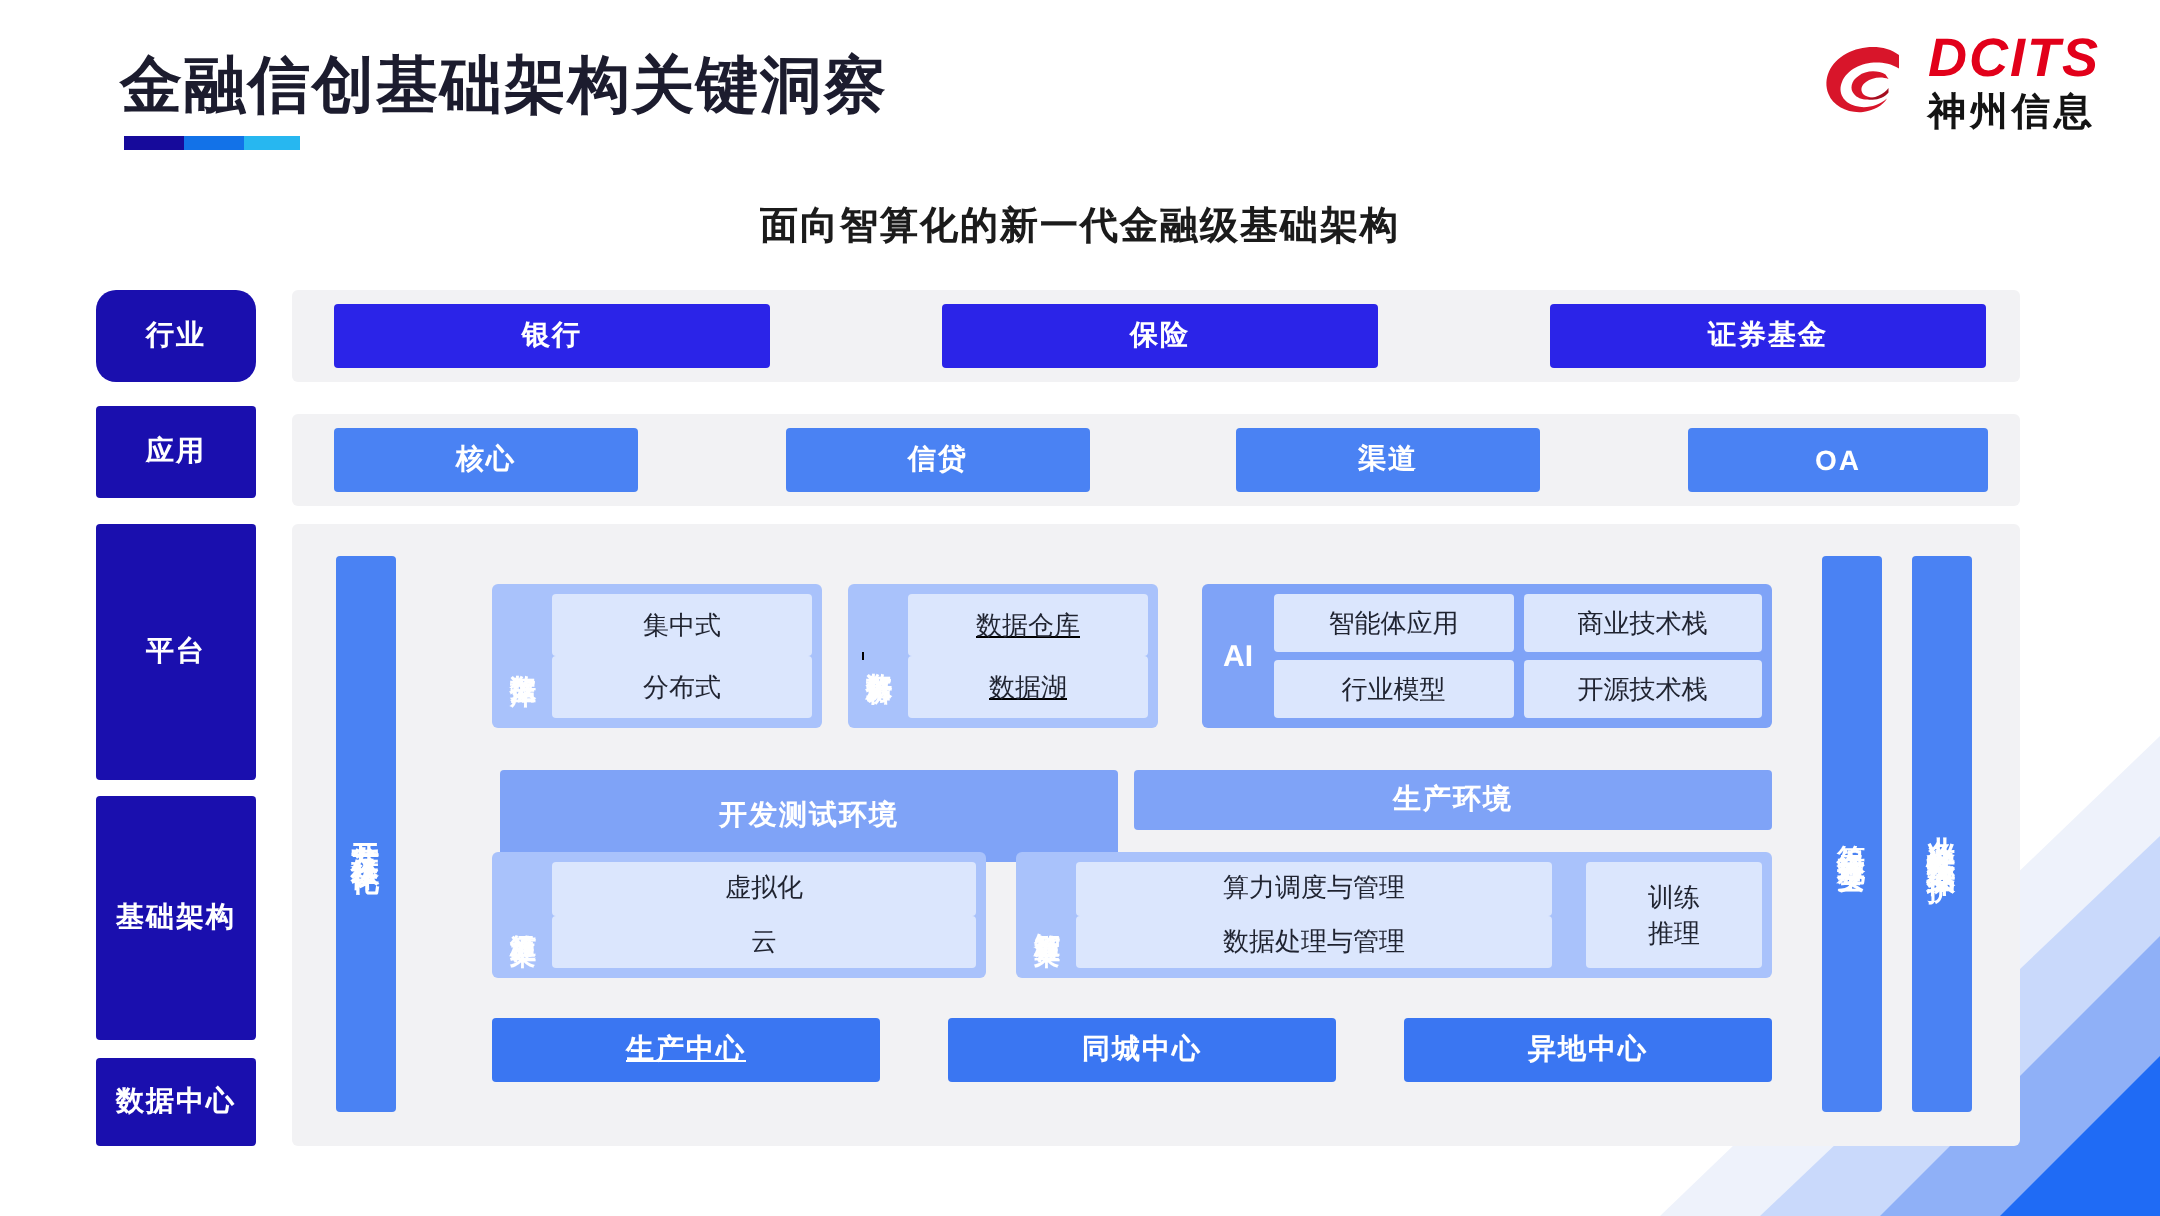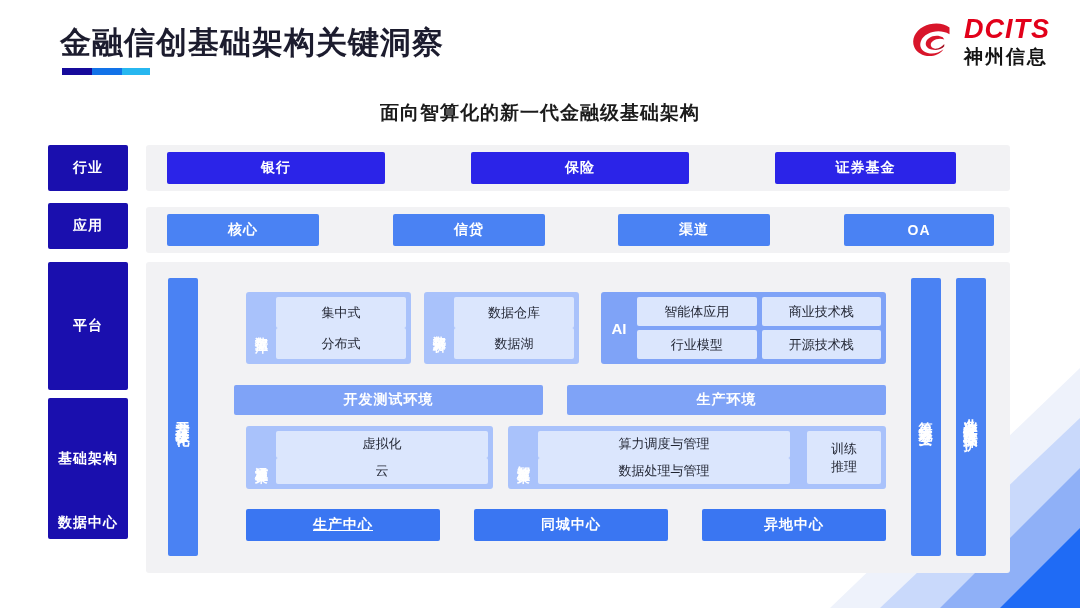--- a/index.html
+++ b/index.html
@@ -50,45 +50,45 @@
   }
 
   
   .side-label {
     position: absolute; left: 48px; width: 80px;
     background: #1a0fae; color: #ffffff;
     display: flex; align-items: center; justify-content: center;
     font-size: 14px; font-weight: bold; letter-spacing: 1px;
     border-radius: 2px;
   }
-  .sl-industry  { top: 145px; height: 46px; }
+  .sl-industry  { top: 145px; height: 46px; border-radius: 10px; }
   .sl-app       { top: 203px; height: 46px; }
   .sl-platform  { top: 262px; height: 128px; }
   .sl-infra     { top: 398px; height: 122px; }
-  .sl-dc        { top: 507px; height: 32px; }
+  .sl-dc        { top: 529px; height: 44px; }
 
   
   .panel { position: absolute; background: #f2f2f4; border-radius: 3px; }
   .panel-industry { left: 146px; top: 145px; width: 864px; height: 46px; }
   .panel-app      { left: 146px; top: 207px; width: 864px; height: 46px; }
   .panel-main     { left: 146px; top: 262px; width: 864px; height: 311px; }
 
   
   .chip {
     position: absolute;
     display: flex; align-items: center; justify-content: center;
     color: #ffffff; font-weight: bold; border-radius: 2px;
     font-size: 14px; letter-spacing: 1px;
   }
 
   
   .chip-ind { background: #2b24e8; top: 7px; height: 32px; }
   .ci1 { left: 21px;  width: 218px; }
   .ci2 { left: 325px; width: 218px; }
-  .ci3 { left: 629px; width: 181px; }
+  .ci3 { left: 629px; width: 218px; }
 
   
   .chip-app { background: #4a82f3; top: 7px; height: 32px; }
   .ca1 { left: 21px;  width: 152px; }
   .ca2 { left: 247px; width: 152px; }
   .ca3 { left: 472px; width: 152px; }
   .ca4 { left: 698px; width: 150px; }
 
   
   .vbar {
@@ -122,38 +122,38 @@
   .group-body { flex: 1; display: flex; flex-direction: column; gap: 0; }
   .group-cols { flex: 1; display: flex; gap: 5px; }
   .group-col  { flex: 1; display: flex; flex-direction: column; gap: 4px; }
   .cell {
     flex: 1; background: #dbe6fd; border-radius: 2px;
     display: flex; align-items: center; justify-content: center;
     color: #1f2330; font-size: 13px; white-space: nowrap;
   }
 
   .g-db   { left: 100px; top: 30px;  width: 165px; height: 72px; }
-  .g-da   { left: 278px; top: 30px;  width: 155px; height: 72px; }
+  .g-da   { left: 278px; top: 30px;  width: 155px; height: 72px; text-decoration: underline; }
   .g-ai   { left: 455px; top: 30px;  width: 285px; height: 72px; }
 
   
   .envbar {
     position: absolute; background: #7fa3f7; color: #fff;
     font-weight: bold; font-size: 14px; letter-spacing: 1px;
     border-radius: 2px;
     display: flex; align-items: center; justify-content: center;
   }
-  .env1 { left: 88px; top: 123px; width: 309px; height: 30px; }
+  .env1 { left: 104px; top: 123px; width: 309px; height: 46px; }
   .env2 { left: 421px; top: 123px; width: 319px; height: 30px; }
 
   
   .g-general { left: 100px; top: 164px; width: 247px; height: 63px; }
   .g-intel   { left: 362px; top: 164px; width: 378px; height: 63px; }
   .train-cell {
-    width: 74px; flex: none; background: #dbe6fd; border-radius: 2px;
+    width: 88px; flex: none; background: #dbe6fd; border-radius: 2px;
     display: flex; flex-direction: column; align-items: center; justify-content: center;
     color: #1f2330; font-size: 13px; line-height: 1.35; margin-left: 17px;
   }
 
   
   .chip-dc { background: #3a76f2; top: 247px; height: 32px; }
   .cd1 { left: 100px; width: 194px; text-decoration: underline; }
   .cd2 { left: 328px; width: 194px; }
   .cd3 { left: 556px; width: 184px; }
 </style>

